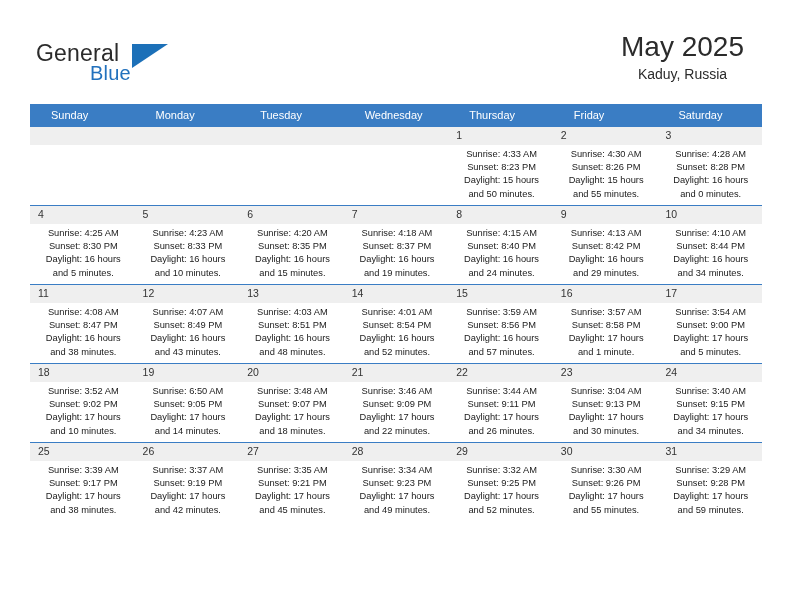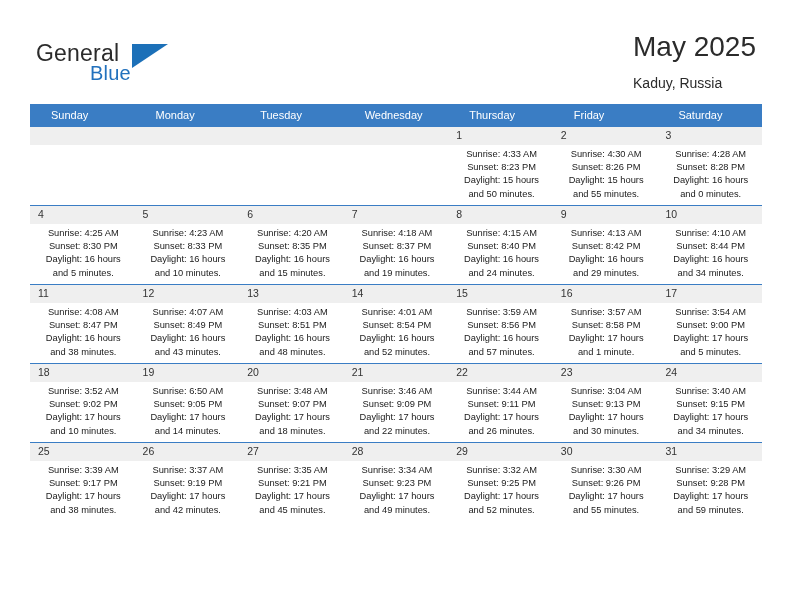--- a/index.html
+++ b/index.html
@@ -59,35 +59,35 @@
     position: absolute;
     left: 96px;
     top: 4px;
     width: 0;
     height: 0;
     border-left: 36px solid #1c70b8;
     border-bottom: 24px solid transparent;
   }
   .title-block {
     position: absolute;
-    right: 36px;
+    right: 48px;
     top: 30px;
-    text-align: left;
+    text-align: center;
   }
   .cal-title {
     font-size: 28px;
     color: #2b2b2b;
     line-height: 34px;
     white-space: nowrap;
   }
   .cal-subtitle {
     font-size: 14px;
     color: #2b2b2b;
     line-height: 20px;
-    margin-top: 9px;
+    margin-top: 0;
     white-space: nowrap;
   }
 
   
   .calendar {
     position: absolute;
     left: 30px;
     top: 104px;
     width: 732px;
     border-collapse: collapse;

